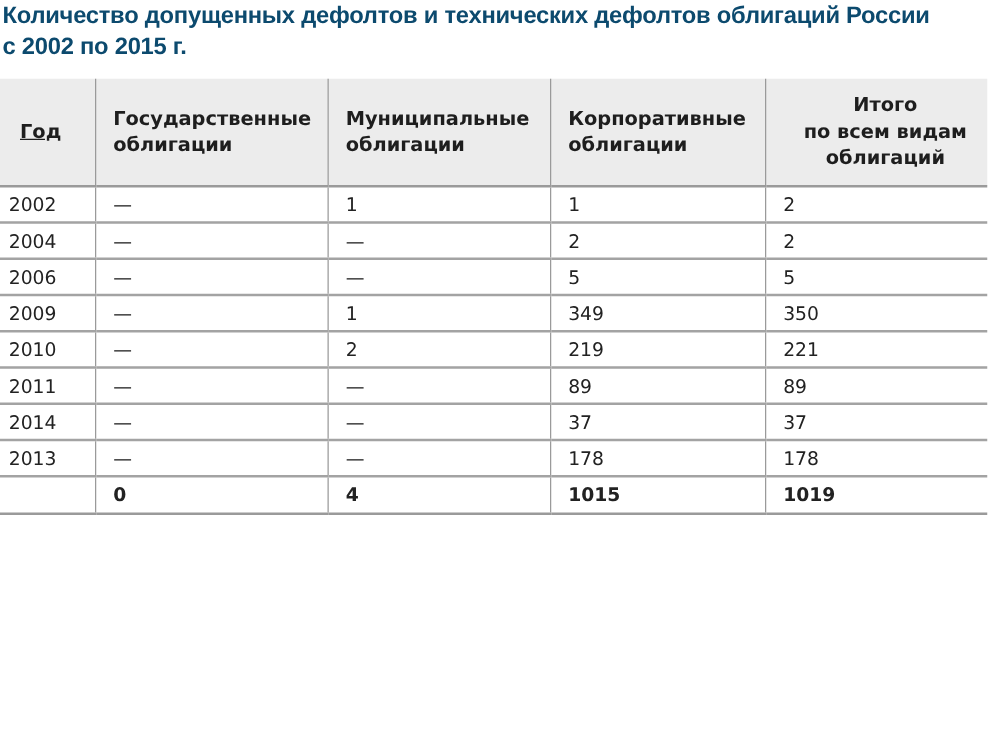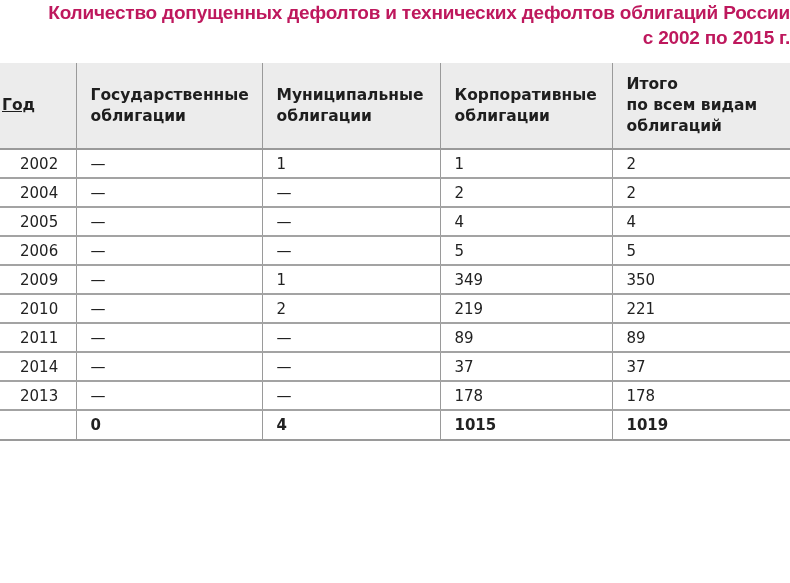--- a/index.html
+++ b/index.html
@@ -1,24 +1,24 @@
 <!DOCTYPE html>
 <html><head>
 <meta charset="utf-8">
 <style>
   html, body { margin: 0; padding: 0; background: #ffffff; }
   body { width: 790px; height: 583px; overflow: hidden; position: relative; font-family: "DejaVu Sans", "Liberation Sans", sans-serif; color: #1a1a1a; }
-  .title { position: absolute; left: 2px; top: 0px; width: 788px; font-family: "Liberation Sans", sans-serif; font-weight: bold; font-size: 19px; line-height: 25px; letter-spacing: -0.2px; color: #be185d; text-align: right; }
+  .title { position: absolute; left: 2px; top: 0px; width: 788px; font-family: "Liberation Sans", sans-serif; font-weight: bold; font-size: 19px; line-height: 25px; letter-spacing: -0.2px; color: #0c4a6e; }
   table { position: absolute; left: 0; top: 63px; width: 790px; border-collapse: collapse; table-layout: fixed; }
   col.c0 { width: 76px; } col.c1 { width: 186px; } col.c2 { width: 178px; } col.c3 { width: 172px; } col.c4 { width: 178px; }
   th { background: #ececec; font-family: "DejaVu Sans", sans-serif; font-weight: bold; font-size: 15.5px; line-height: 21px; text-align: left; vertical-align: middle; padding: 0 0 0 14px; height: 85px; color: #1e1e1e; border-right: 1.5px solid #9a9a9a; border-bottom: 2px solid #9a9a9a; }
-  th:first-child { padding-left: 2px; text-decoration: underline; }
-  th:last-child { border-right: none; }
+  th:first-child { padding-left: 16px; text-decoration: underline; }
+  th:last-child { border-right: none; text-align: center; }
   td { font-family: "DejaVu Sans", sans-serif; font-size: 15px; height: 27px; padding: 0 0 0 14px; vertical-align: middle; border-right: 1.5px solid #9a9a9a; border-bottom: 2px solid #a3a3a3; color: #222; }
-  td:first-child { padding-left: 20px; }
+  td:first-child { padding-left: 7px; }
   td:last-child { border-right: none; }
   tr.total td { font-weight: bold; border-bottom: 2px solid #9a9a9a; height: 28px; }
 </style>
 </head>
 <body>
 
 <div class="title">
   <div>Количество допущенных дефолтов и технических дефолтов облигаций России</div>
   <div>с 2002 по 2015 г.</div>
 </div>
@@ -47,27 +47,20 @@
         <td>1</td>
         <td>1</td>
         <td>2</td>
       </tr>
       <tr>
         <td>2004</td>
         <td>—</td>
         <td>—</td>
         <td>2</td>
         <td>2</td>
-      </tr>
-      <tr>
-        <td>2005</td>
-        <td>—</td>
-        <td>—</td>
-        <td>4</td>
-        <td>4</td>
       </tr>
       <tr>
         <td>2006</td>
         <td>—</td>
         <td>—</td>
         <td>5</td>
         <td>5</td>
       </tr>
       <tr>
         <td>2009</td>

